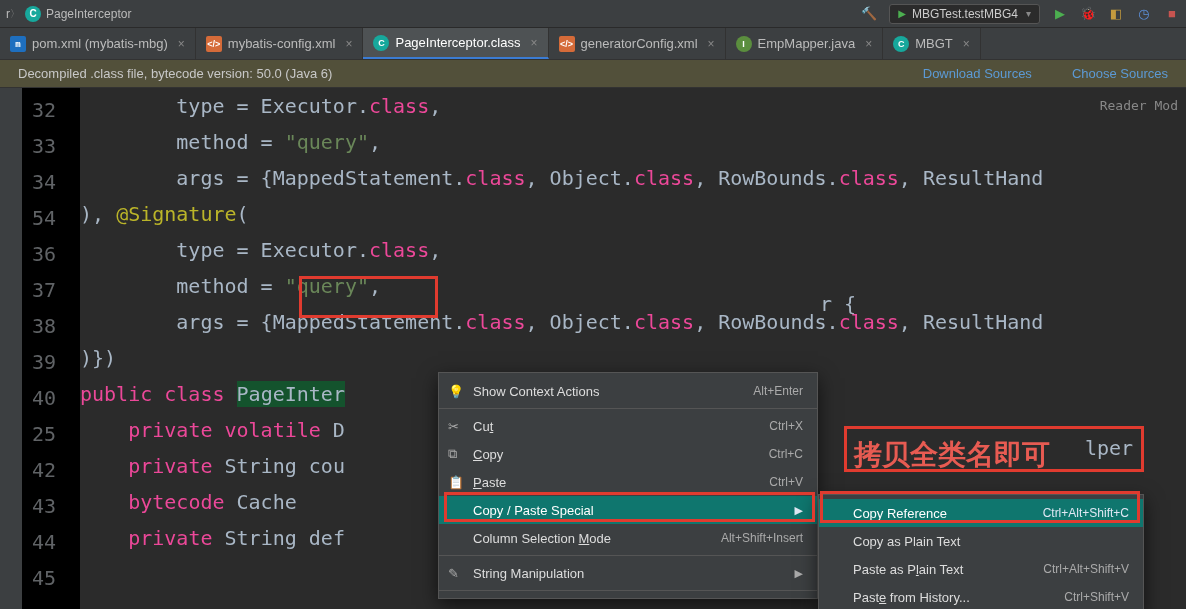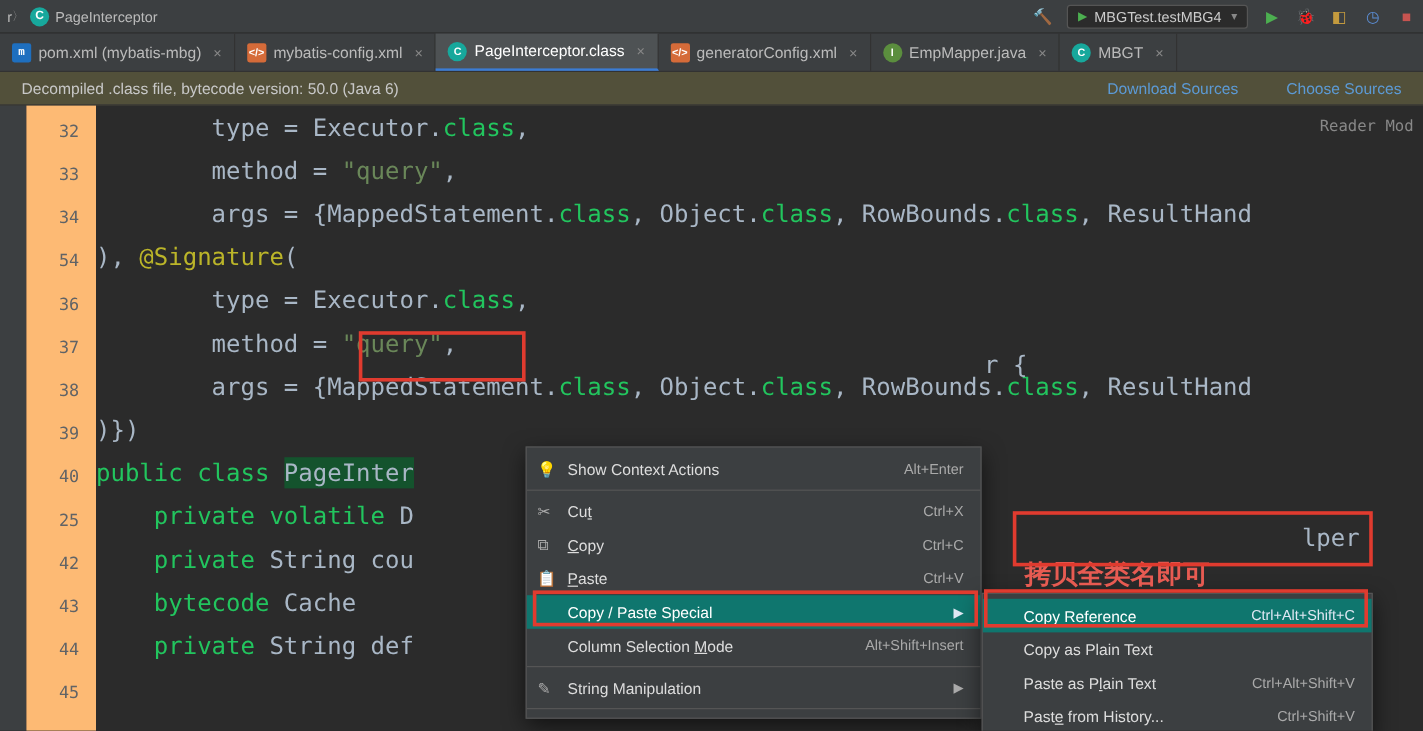--- a/index.html
+++ b/index.html
@@ -41,27 +41,27 @@
 
 
 .banner { height:28px; background:#52503a; color:#c8c8c8; display:flex; align-items:center;
   padding:0 18px; font-size:13px; border-bottom:1px solid #323232; }
 .banner .links { margin-left:auto; display:flex; gap:40px; }
 .banner a { color:#5c9ad5; cursor:pointer; }
 
 
 .editor-wrap { position:relative; display:flex; height:calc(609px - 28px - 32px - 28px); }
 .lgut { width:22px; background:#3c3f41; }
-.gutter { width:58px; background:#fdba74; color:#606366; text-align:right;
-  font-family:Consolas,monospace; font-size:14px; padding-top:4px; }
+.gutter { width:58px; background:#000000; color:#606366; text-align:center;
+  font-family:Consolas,monospace; font-size:20px; padding-top:4px; }
 .gutter div { height:36px; line-height:36px; padding-right:14px; }
 .code { flex:1; font-family:Consolas,monospace; font-size:20px; position:relative;
   overflow:hidden; }
 .line { height:36px; line-height:36px; white-space:pre; }
-.k { color:#22c55e; }
+.k { color:#ec4899; }
 .s { color:#6a8759; }
 .a { color:#bbb529; }
 .reader { position:absolute; right:8px; top:10px; color:#888; font-size:13px; }
 
 
 .red-box { position:absolute; border:3px solid #e03b2f; pointer-events:none; }
 .red-box.sel { left:299px; top:276px; width:139px; height:42px; }
 .red-box.menu1 { left:444px; top:492px; width:371px; height:30px; }
 .red-box.menu2 { left:820px; top:491px; width:320px; height:32px; }
 .red-box.note { left:844px; top:426px; width:300px; height:46px; }
@@ -76,22 +76,22 @@
 .menu .item .sc { margin-left:auto; color:#aaa; font-size:12px; padding-left:24px; }
 .menu .item .ar { margin-left:auto; color:#aaa; font-size:11px; padding-left:24px; }
 .menu .item .mi-icon { position:absolute; left:9px; width:16px; color:#aaa; font-size:13px; }
 .menu .sep { height:1px; background:#555; margin:3px 0; }
 .menu .item.hl { background:#0f766e; color:#fff; }
 .menu .item.hl .sc,.menu .item.hl .ar { color:#e0e8f4; }
 
 .menu.m1 { left:438px; top:372px; width:380px; padding:4px 0; }
 .menu.m2 { left:818px; top:494px; width:326px; padding:4px 0; }
 
-.annot { position:absolute; left:854px; top:436px; color:#e75b52; font-size:22px;
-  font-family:Liberation Serif, serif; font-weight:600;margin-top:28px; }
+.annot { position:absolute; left:854px; top:436px; color:#e75b52; font-size:28px;
+  font-family:Liberation Serif, serif; font-weight:600; }
 .trail-code { position:absolute; left:820px; top:286px; font-family:Consolas,monospace;
   font-size:20px; color:#a9b7c6; line-height:36px; }
 .trail-code .line { height:36px; }
 </style>
 </head>
 <body>
 
 <div class="topbar">
   <span>r</span>
   <span class="chev">〉</span>

